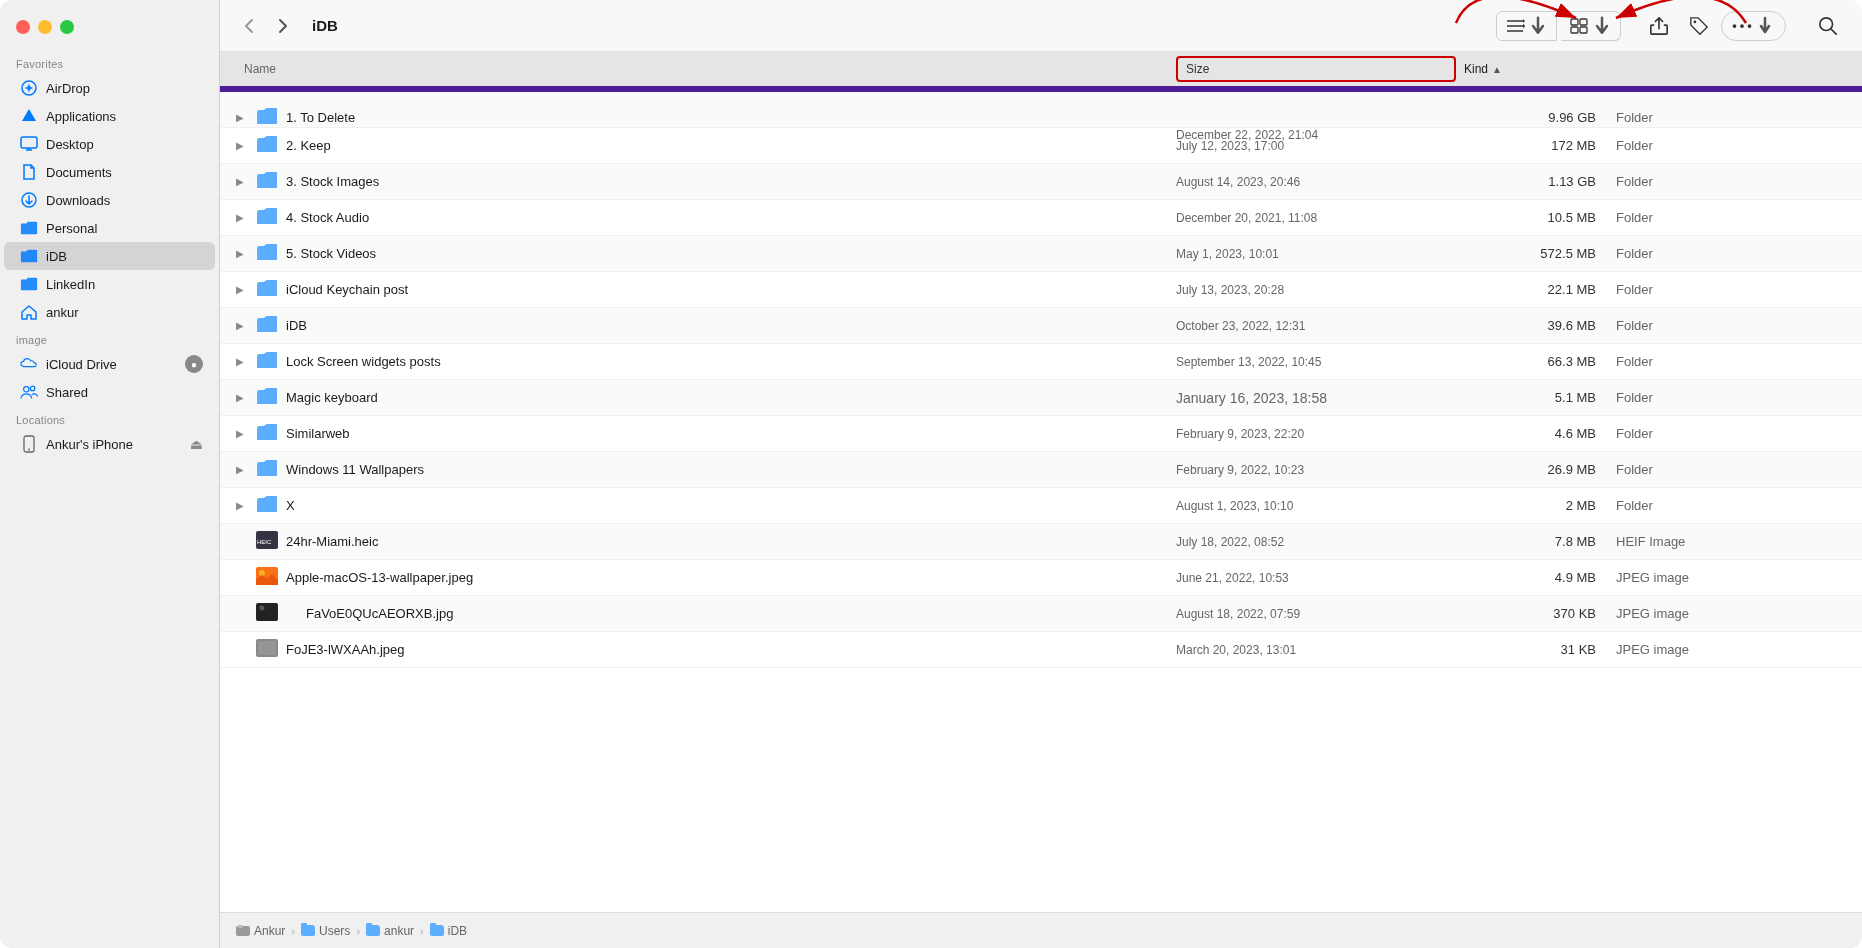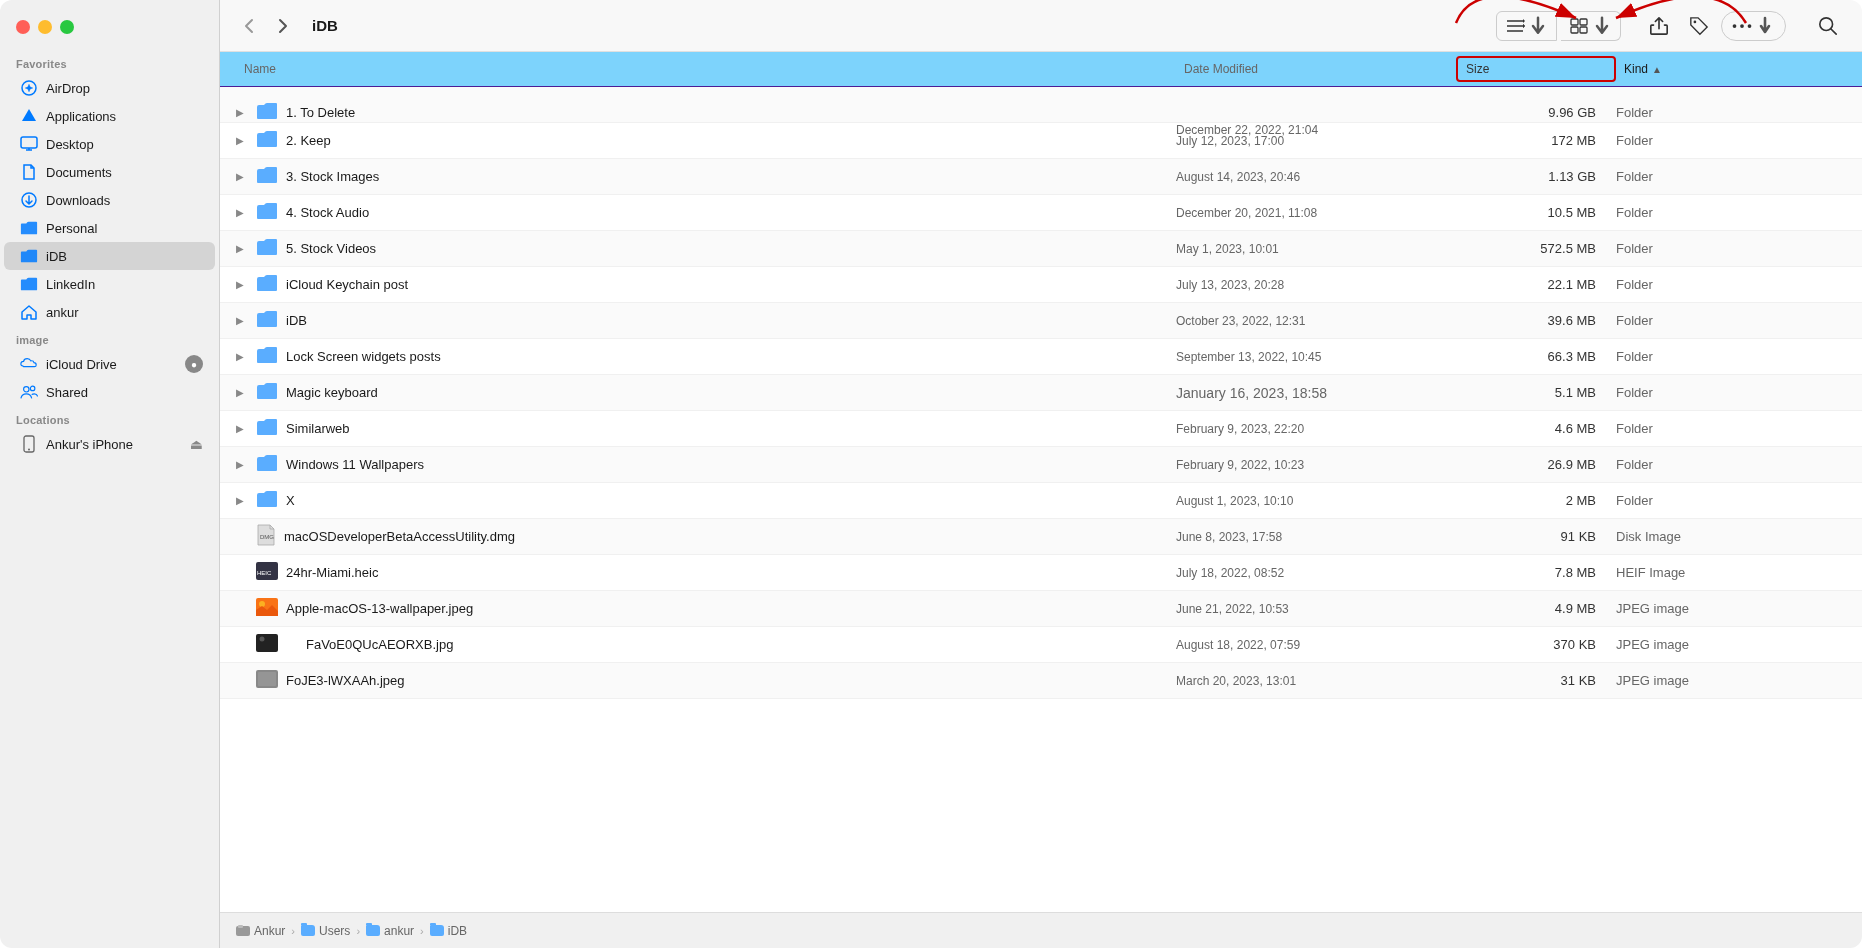--- a/index.html
+++ b/index.html
@@ -35,21 +35,21 @@
       border-radius: 50%;
       border: none;
       cursor: pointer;
     }
     .control-close { background: #ff5f57; }
     .control-minimize { background: #febc2e; }
     .control-maximize { background: #28c840; }
 
     .sidebar-section-label {
       font-size: 11px;
-      font-weight: 700;
+      font-weight: 400;
       color: #888;
       padding: 8px 16px 4px 16px;
       text-transform: none;
       letter-spacing: 0.02em;
     }
     .sidebar-item {
       display: flex;
       align-items: center;
       gap: 8px;
       padding: 5px 12px 5px 16px;
@@ -138,22 +138,22 @@
       font-size: 14px;
       color: #333;
     }
     .toolbar-btn svg { width: 20px; height: 20px; }
 
     
     .col-headers {
       display: grid;
       grid-template-columns: 1fr 280px 160px 200px 30px;
       padding: 4px 16px;
-      background: #7dd3fc;
-      border-bottom: 1px solid #4c1d95;
+      background: #e5e5e5;
+      border-bottom: 6px solid #4c1d95;
       font-size: 12px;
       color: #666;
     }
     .col-header {
       display: flex;
       align-items: center;
       padding: 4px 8px;
       gap: 4px;
       cursor: pointer;
       border-radius: 4px;
@@ -485,23 +485,20 @@
           </marker>
         </defs>
       </svg>
     </div>
   </div>
 
   <div class="col-headers">
     <div class="col-header">
       <span>Name</span>
     </div>
-    <div class="col-header">
-      <span>Date Modified</span>
-    </div>
     <div class="col-header col-header-size">
       <span>Size</span>
     </div>
     <div class="col-header active">
       <span>Kind</span>
       <span style="font-size:10px; color:#555;">▲</span>
     </div>
     <div style="display:flex; align-items:center; justify-content:center;"></div>
   </div>
 
@@ -647,34 +644,20 @@
     </svg></span>
           <span style="font-size: 13px;">X</span>
         </div>
         <div class="date-col" style="font-size: 12px;">August 1, 2023, 10:10</div>
         <div class="size-col" style="font-size: 13px;">2 MB</div>
         <div class="kind-col" style="font-size: 13px;">Folder</div>
       </div>
       <div class="file-row">
         <div class="file-name-cell">
           <span class="expand-arrow"></span>
-          <span><svg width="20" height="22" viewBox="0 0 20 22" fill="none">
-      <path d="M2 1 L14 1 L18 5 L18 21 L2 21 Z" fill="#ddd" stroke="#aaa" stroke-width="0.8"></path>
-      <path d="M14 1 L14 5 L18 5" fill="none" stroke="#aaa" stroke-width="0.8"></path>
-      <text x="4" y="15" font-size="6" fill="#555">DMG</text>
-    </svg></span>
-          <span style="font-size: 13px;">macOSDeveloperBetaAccessUtility.dmg</span>
-        </div>
-        <div class="date-col" style="font-size: 12px;">June 8, 2023, 17:58</div>
-        <div class="size-col" style="font-size: 13px;">91 KB</div>
-        <div class="kind-col" style="font-size: 13px;">Disk Image</div>
-      </div>
-      <div class="file-row">
-        <div class="file-name-cell">
-          <span class="expand-arrow"></span>
           <span><svg width="22" height="18" viewBox="0 0 22 18" fill="none">
       <rect width="22" height="18" rx="2" fill="#334"></rect>
       <text x="1" y="13" font-size="6" fill="white">HEIC</text>
     </svg></span>
           <span style="font-size: 13px;">24hr-Miami.heic</span>
         </div>
         <div class="date-col" style="font-size: 12px;">July 18, 2022, 08:52</div>
         <div class="size-col" style="font-size: 13px;">7.8 MB</div>
         <div class="kind-col" style="font-size: 13px;">HEIF Image</div>
       </div>

